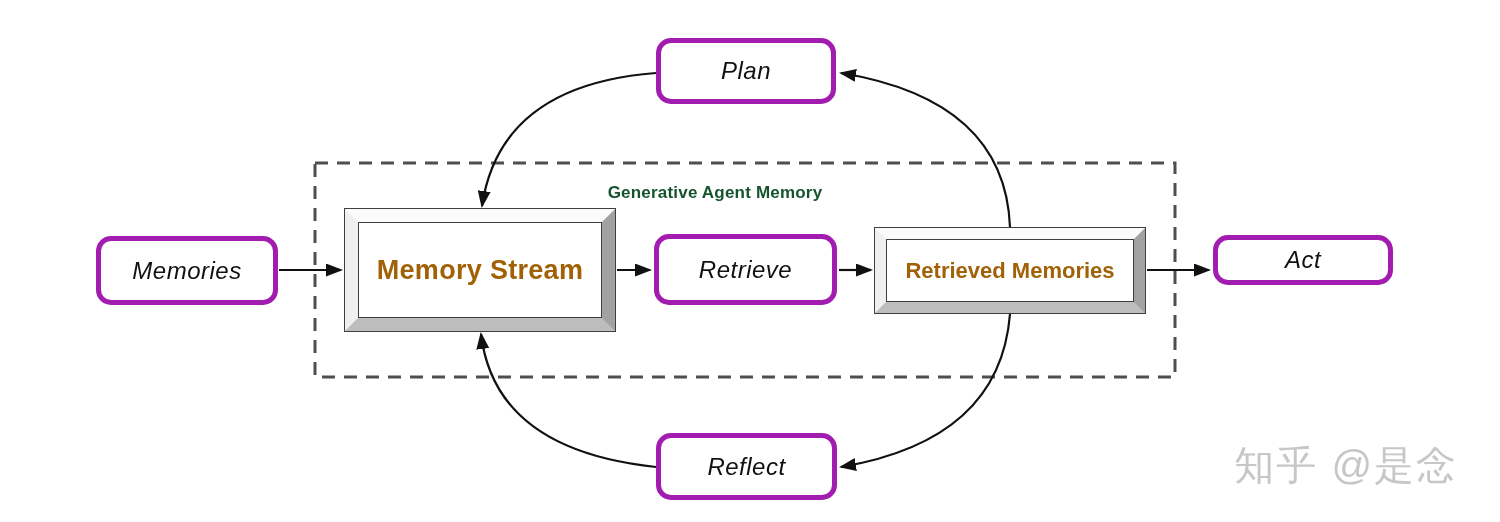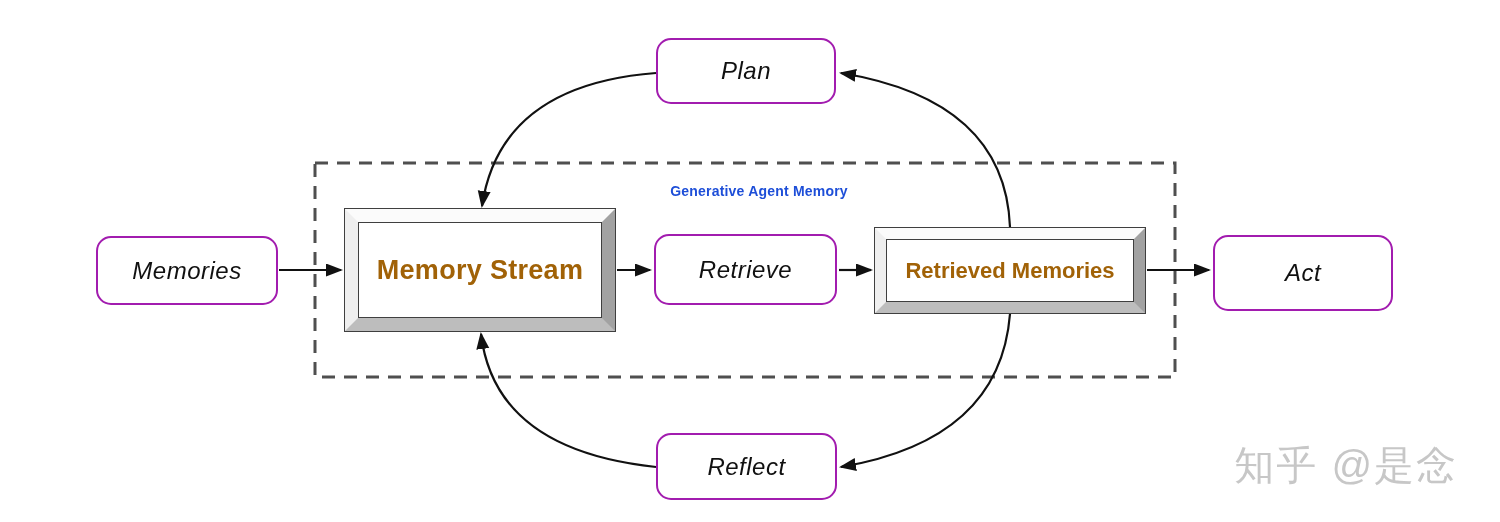--- a/index.html
+++ b/index.html
@@ -18,34 +18,34 @@
   #arrow-layer {
     position: absolute;
     left: 0; top: 0;
     width: 1500px;
     height: 522px;
   }
   .node {
     position: absolute;
     box-sizing: border-box;
     background: #ffffff;
-    border: 2px solid #a21caf;
+    border: 5px solid #a21caf;
     border-radius: 15px;
     display: flex;
     align-items: center;
     justify-content: center;
     font-style: italic;
     font-size: 24px;
     color: #111111;
     letter-spacing: 0.5px;
   }
   .node-perceive { left: 96px;  top: 236px; width: 182px; height: 69px; }
   .node-plan     { left: 656px; top: 38px;  width: 180px; height: 66px; }
   .node-retrieve { left: 654px; top: 234px; width: 183px; height: 71px; }
-  .node-act      { left: 1213px;top: 235px; width: 180px; height: 76px; }
+  .node-act      { left: 1213px;top: 235px; width: 180px; height: 50px; }
   .node-reflect  { left: 656px; top: 433px; width: 181px; height: 67px; }
 
   .frame3d {
     position: absolute;
     box-sizing: border-box;
     background: #ffffff;
     border-style: solid;
     border-color: #fbfbfb #a2a2a2 #bdbdbd #efefef;
     box-shadow: 0 0 0 1px #3f3f3f, inset 0 0 0 1px #3f3f3f;
     display: flex;
@@ -61,26 +61,26 @@
     letter-spacing: 0.3px;
   }
   .frame-retrieved-memories {
     left: 875px; top: 228px; width: 270px; height: 85px;
     border-width: 11px;
     font-size: 22px;
   }
 
   .group-title {
     position: absolute;
-    left: 628px; top: 183px;
+    left: 584px; top: 183px;
     width: 262px;
     text-align: center;
     font-weight: bold;
-    font-size: 14px;
-    color: #1d4ed8;
+    font-size: 17px;
+    color: #14532d;
     letter-spacing: 0.2px;
   }
 
   .watermark {
     position: absolute;
     right: 42px; top: 438px;
     font-size: 40px;
     color: #c7c7c7;
     letter-spacing: 2px;
     user-select: none;

